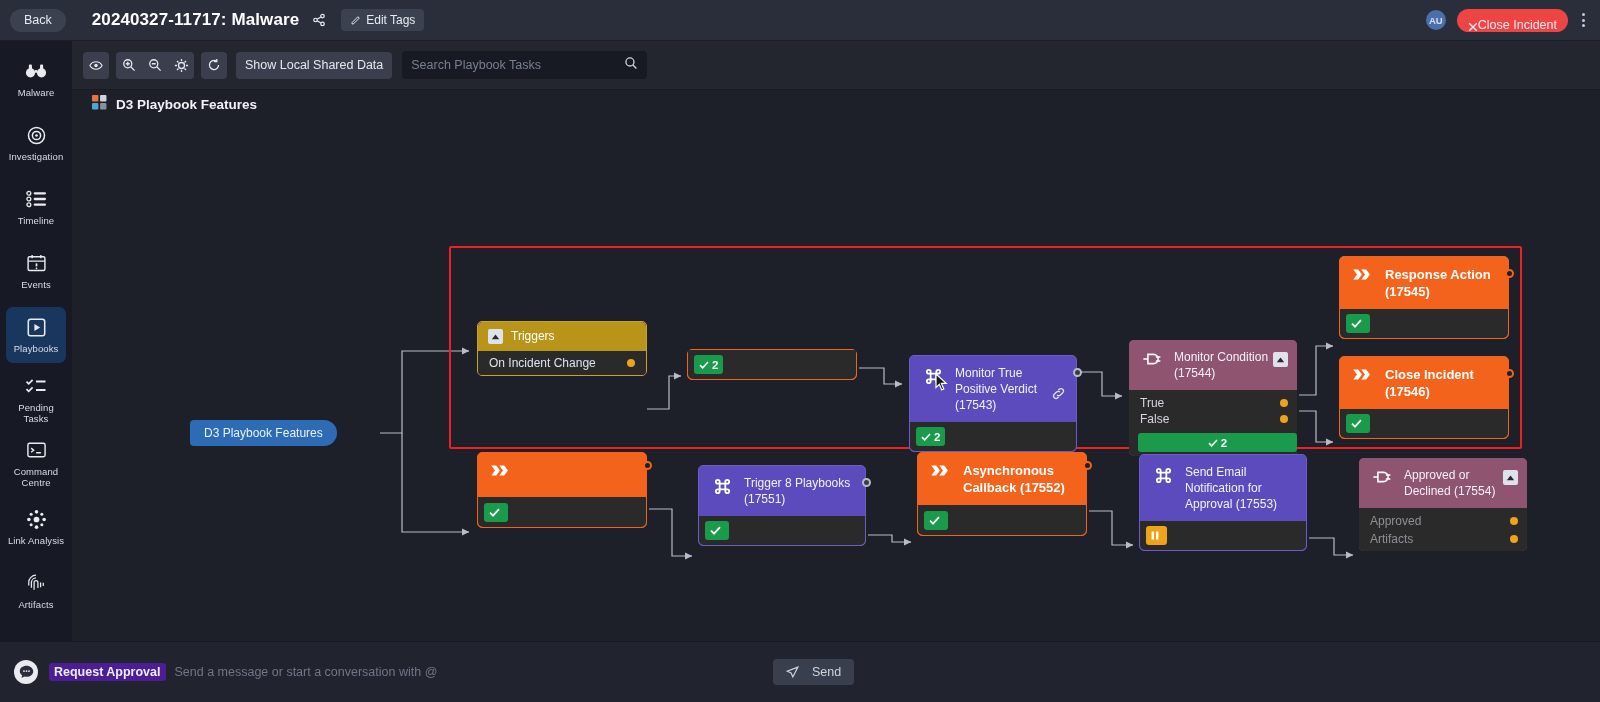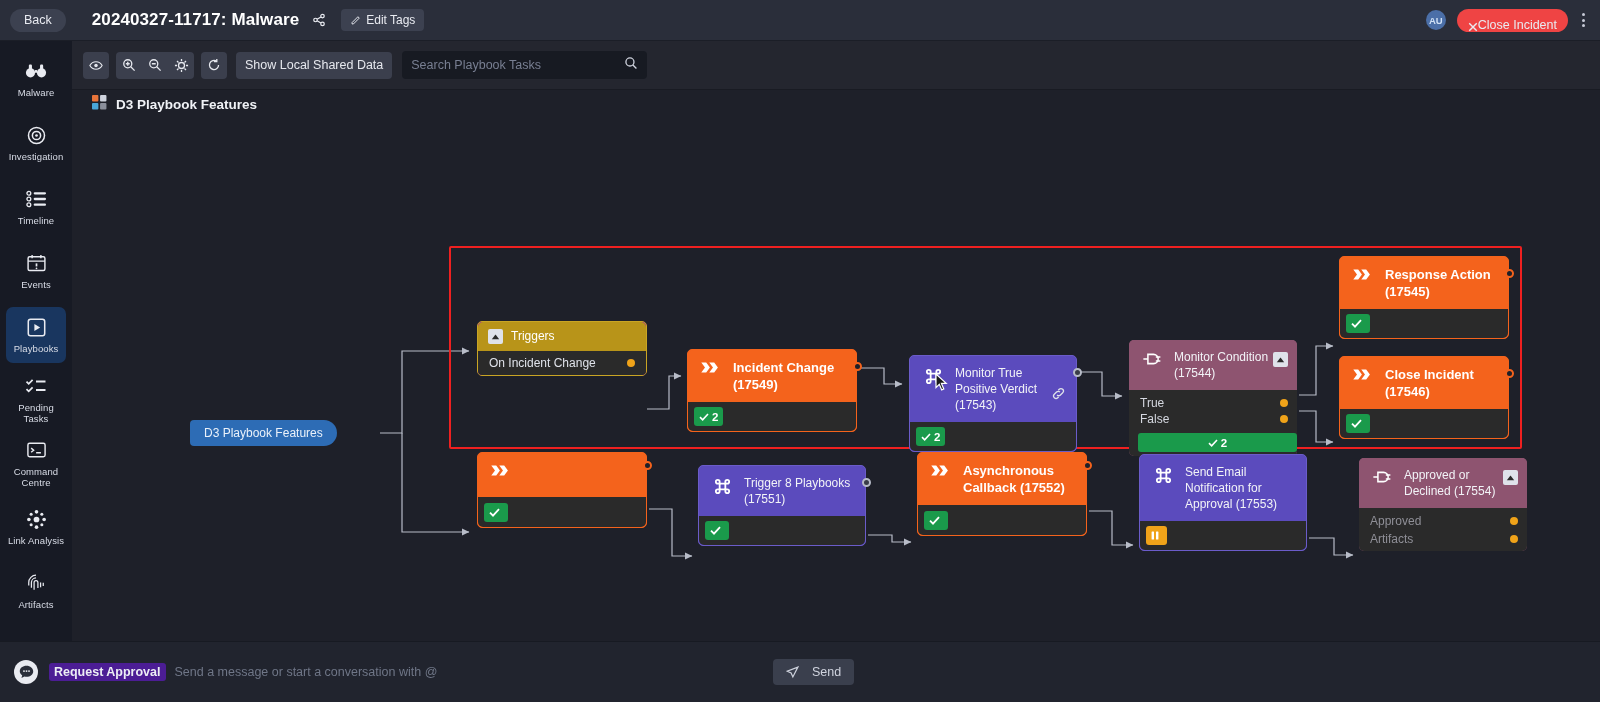--- a/index.html
+++ b/index.html
@@ -487,30 +487,20 @@
           </span>
           <span class="node-title">Triggers</span>
         </div>
         <div class="gold-row">
           <span>On Incident Change</span>
           <span class="dot-out"></span>
         </div>
       </div>
 
       <div class="node orange" style="left:615px; top:259px; width:170px;">
-        <div class="node-head">
-          <span class="node-ico">
-            <svg width="21" height="13" viewBox="0 0 22 14" fill="#fff">
-              <path d="M0 1.5h5.3l4 5.5-4 5.5H0l4-5.5z"></path>
-              <path d="M8.6 1.5h5.3l4 5.5-4 5.5H8.6l4-5.5z"></path>
-            </svg>
-          </span>
-          <span class="node-title">Incident Change (17549)</span>
-          <span class="port" style="right:-6px; top:12px;"></span>
-        </div>
         <div class="node-body">
           <span class="badge green">
             <svg width="10" height="8" viewBox="0 0 11 9" fill="none" stroke="#fff" stroke-width="1.8">
                 <path d="M1 4.6l3 3L10 1.2"></path>
               </svg>
             <span>2</span>
           </span>
         </div>
       </div>
 

